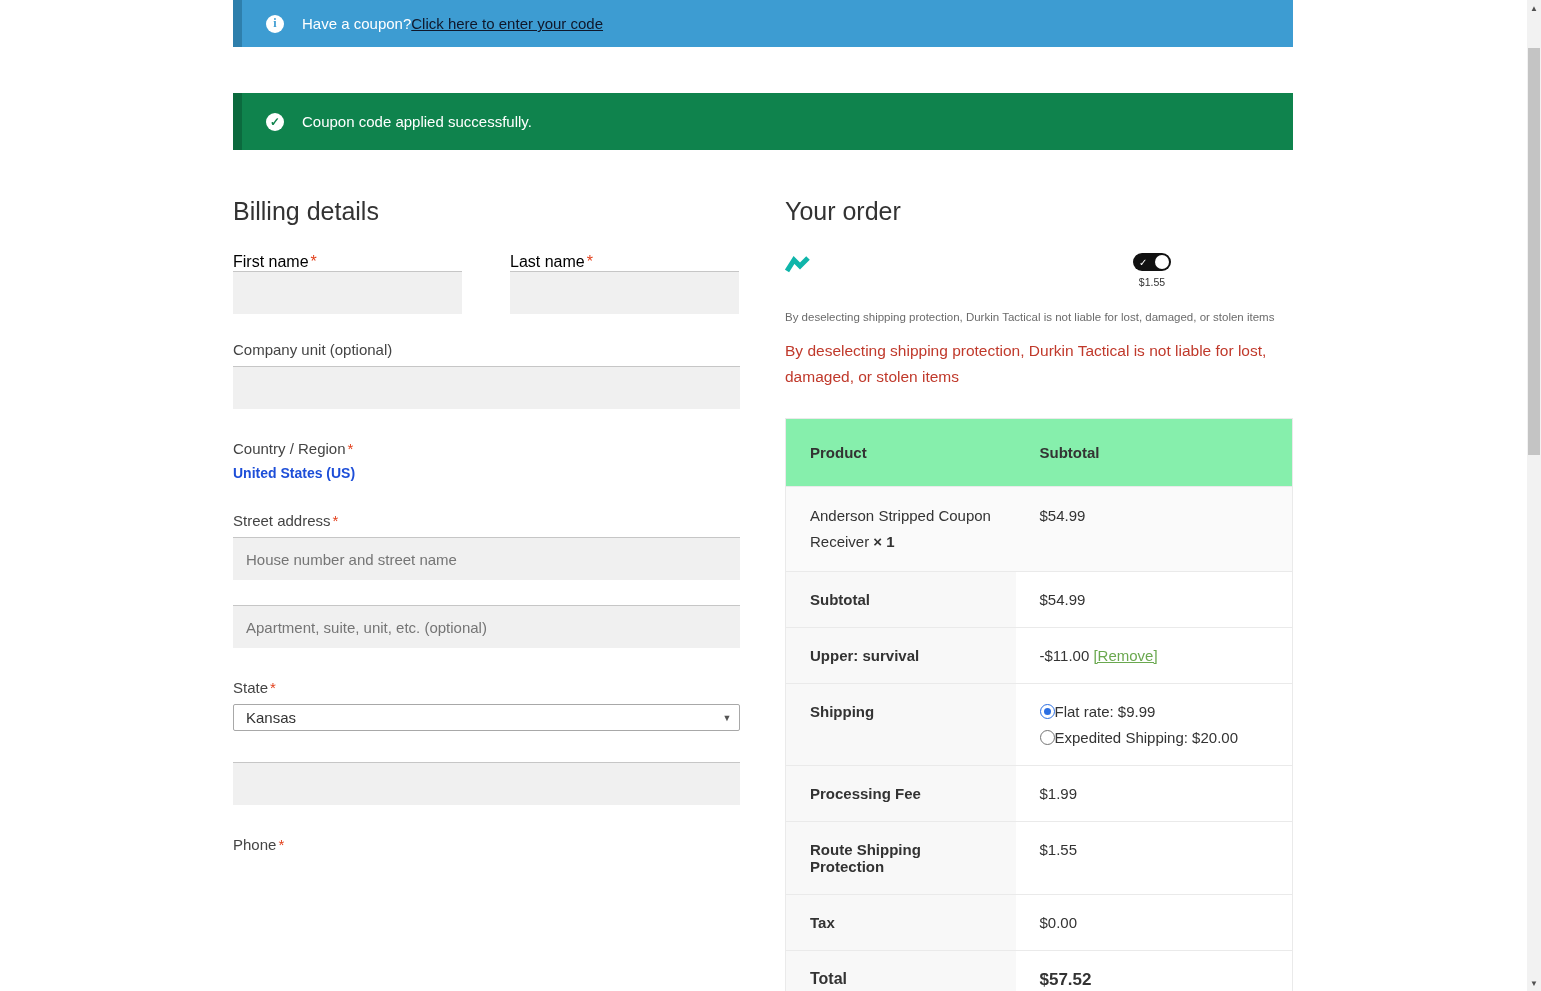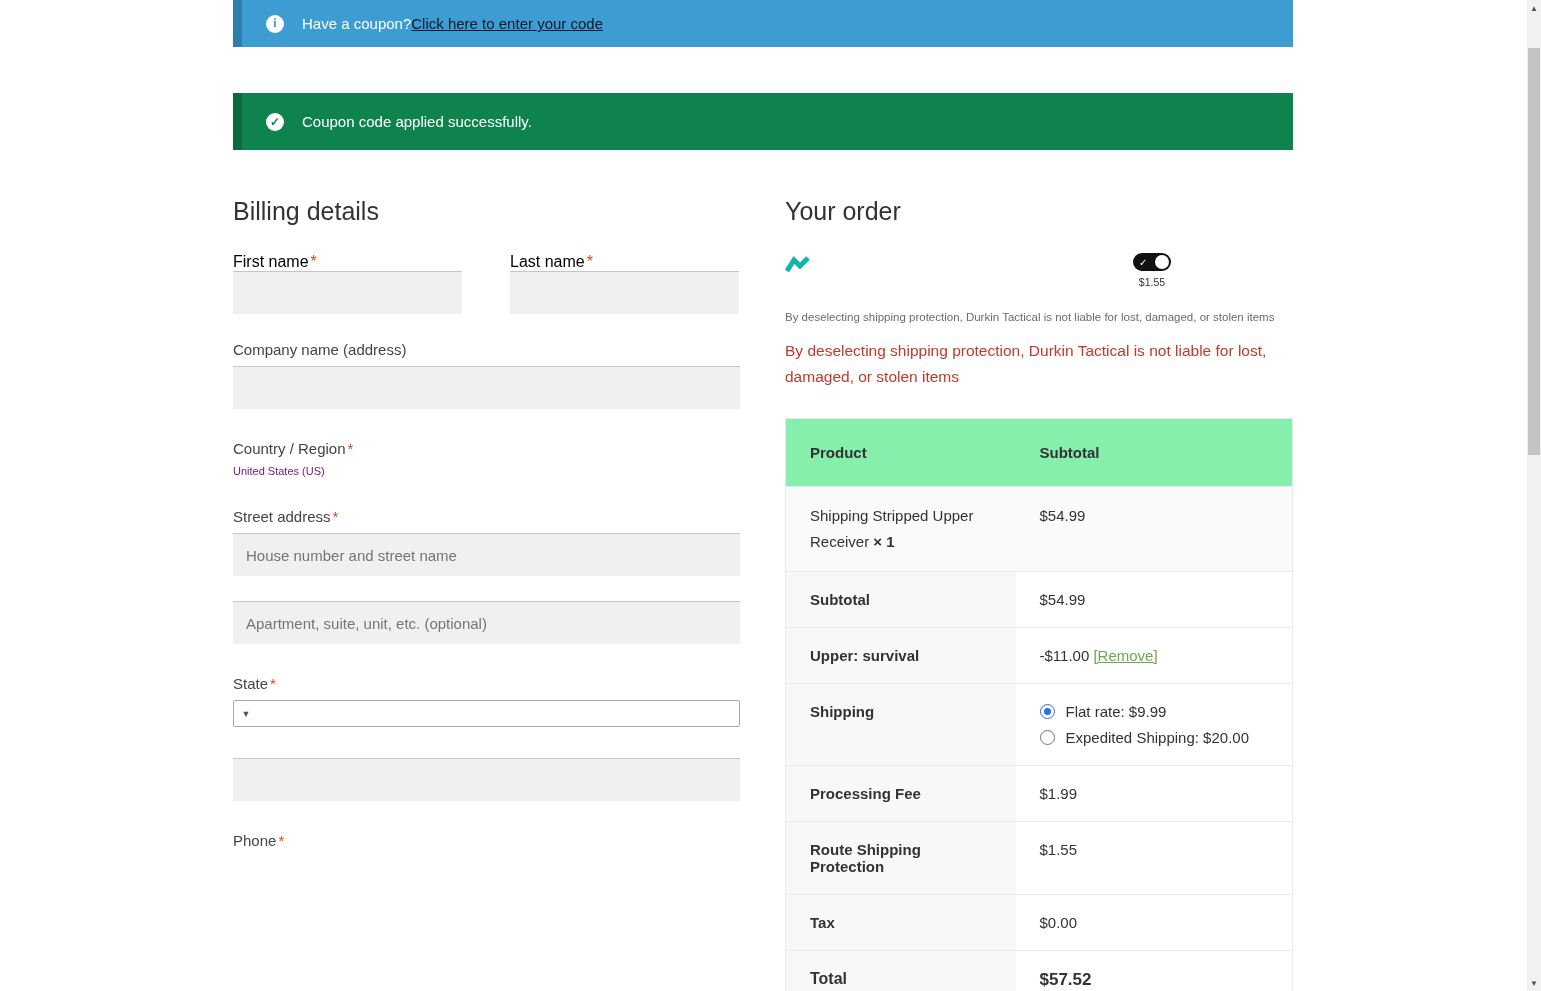--- a/index.html
+++ b/index.html
@@ -27,21 +27,21 @@
 
   
   .field { margin-bottom:31px; }
   .field label { display:block; font-size:15px; color:#444; margin-bottom:8px; }
   .req { color:#e2401c; margin-left:2px; }
   .txt { width:100%; height:43px; background:#f0f0f0; border:none; border-top:1px solid #c6c6c6; padding:0 13px; font-size:15px; color:#555; outline:none; }
   .txt::placeholder { color:#757575; }
   .name-row { display:flex; gap:48px; margin-bottom:27px; }
   .name-row .half { flex:0 0 229px; }
   .stacked-gap { margin-top:25px; }
-  .country-value { font-size:11px; font-weight:normal; color:#701a75; }
+  .country-value { font-size:14px; font-weight:bold; color:#1d4ed8; }
   .select-box { width:100%; height:27px; background:#fff; border:1px solid #a8a8a8; border-radius:2px; display:flex; align-items:center; font-size:15px; color:#333; cursor:pointer; }
   .select-box .sel-text { padding-left:12px; flex:1; }
   .select-box .sel-arrow { width:24px; height:100%; display:flex; align-items:center; justify-content:center; font-size:9px; color:#555; }
 
   
   .route-widget { display:flex; margin-top:23px; }
   .route-logo { flex:0 0 30px; padding-top:3px; }
   .route-texts { margin-left:8px; }
   .route-title { font-size:14.5px; font-weight:600; color:#333; }
   .route-desc { font-size:11.5px; color:#777; line-height:14px; margin-top:4px; }
@@ -57,21 +57,21 @@
 
   
   table.order { width:100%; border-collapse:collapse; font-size:15px; color:#333; margin-top:28px; border:1px solid #eaeaea; }
   table.order col.c1 { width:230px; }
   table.order thead th { background:#86efac; text-align:left; font-weight:bold; padding:25px 24px; }
   table.order td.prod-name, table.order td.prod-price { background:#fafafa; padding:16px 24px; line-height:26px; vertical-align:top; border-top:1px solid #eaeaea; }
   table.order tfoot th { background:#f8f8f8; text-align:left; font-weight:bold; padding:19px 24px; vertical-align:top; border-top:1px solid #eaeaea; }
   table.order tfoot td { padding:19px 24px; vertical-align:top; border-top:1px solid #eaeaea; background:#fff; }
   .qty { font-weight:bold; }
   a.remove-link { color:#6aa84f; text-decoration:underline; cursor:pointer; }
-  .ship-opt { display:flex; align-items:center; gap:11px; margin-bottom:9px; cursor:pointer; }
+  .ship-opt { display:flex; align-items:center; margin-bottom:9px; cursor:pointer; }
   .ship-opt:last-child { margin-bottom:0; }
   .radio { width:15px; height:15px; border-radius:50%; border:1.5px solid #757575; background:#fff; display:inline-flex; align-items:center; justify-content:center; flex:0 0 auto; }
   .radio.checked { border-color:#2b6fe3; }
   .radio .dot { width:7px; height:7px; border-radius:50%; background:transparent; }
   .radio.checked .dot { background:#2b6fe3; }
   .total-val { font-weight:bold; font-size:17px; }
   tr.total-row th { font-size:16px; }
 
   
   .scrollbar { position:absolute; right:0; top:0; width:14px; height:991px; background:#f2f2f2; }
@@ -107,39 +107,40 @@
             <label><span>First name</span><span class="req">*</span></label>
             <input class="txt" type="text" style="">
           </div>
           <div class="half">
             <label><span>Last name</span><span class="req">*</span></label>
             <input class="txt" type="text" style="">
           </div>
         </div>
 
         <div class="field">
-          <label>Company name (address)</label>
+          <label>Company unit (optional)</label>
           <input class="txt" type="text" style="">
         </div>
 
         <div class="field">
           <label><span>Country / Region</span><span class="req">*</span></label>
           <div class="country-value">United States (US)</div>
         </div>
 
         <div class="field">
           <label><span>Street address</span><span class="req">*</span></label>
           <input class="txt" type="text" placeholder="House number and street name" style="">
           <input class="txt stacked-gap" type="text" placeholder="Apartment, suite, unit, etc. (optional)" style="">
         </div>
 
 
         <div class="field">
           <label><span>State</span><span class="req">*</span></label>
           <div class="select-box">
+            <span class="sel-text">Kansas</span>
             <span class="sel-arrow">▼</span>
           </div>
         </div>
 
         <div class="field">
           <input class="txt" type="text" style="">
         </div>
 
         <div class="field">
           <label><span>Phone</span><span class="req">*</span></label>
@@ -174,21 +175,21 @@
               <col>
             </colgroup>
           <thead>
             <tr>
               <th>Product</th>
               <th>Subtotal</th>
             </tr>
           </thead>
           <tbody>
             <tr>
-              <td class="prod-name"><span>Shipping Stripped Upper Receiver</span> <span class="qty">× 1</span></td>
+              <td class="prod-name"><span>Anderson Stripped Coupon Receiver</span> <span class="qty">× 1</span></td>
               <td class="prod-price">$54.99</td>
             </tr>
           </tbody>
           <tfoot>
             <tr>
               <th>Subtotal</th>
               <td>$54.99</td>
             </tr>
             <tr>
               <th>Upper: survival</th>

